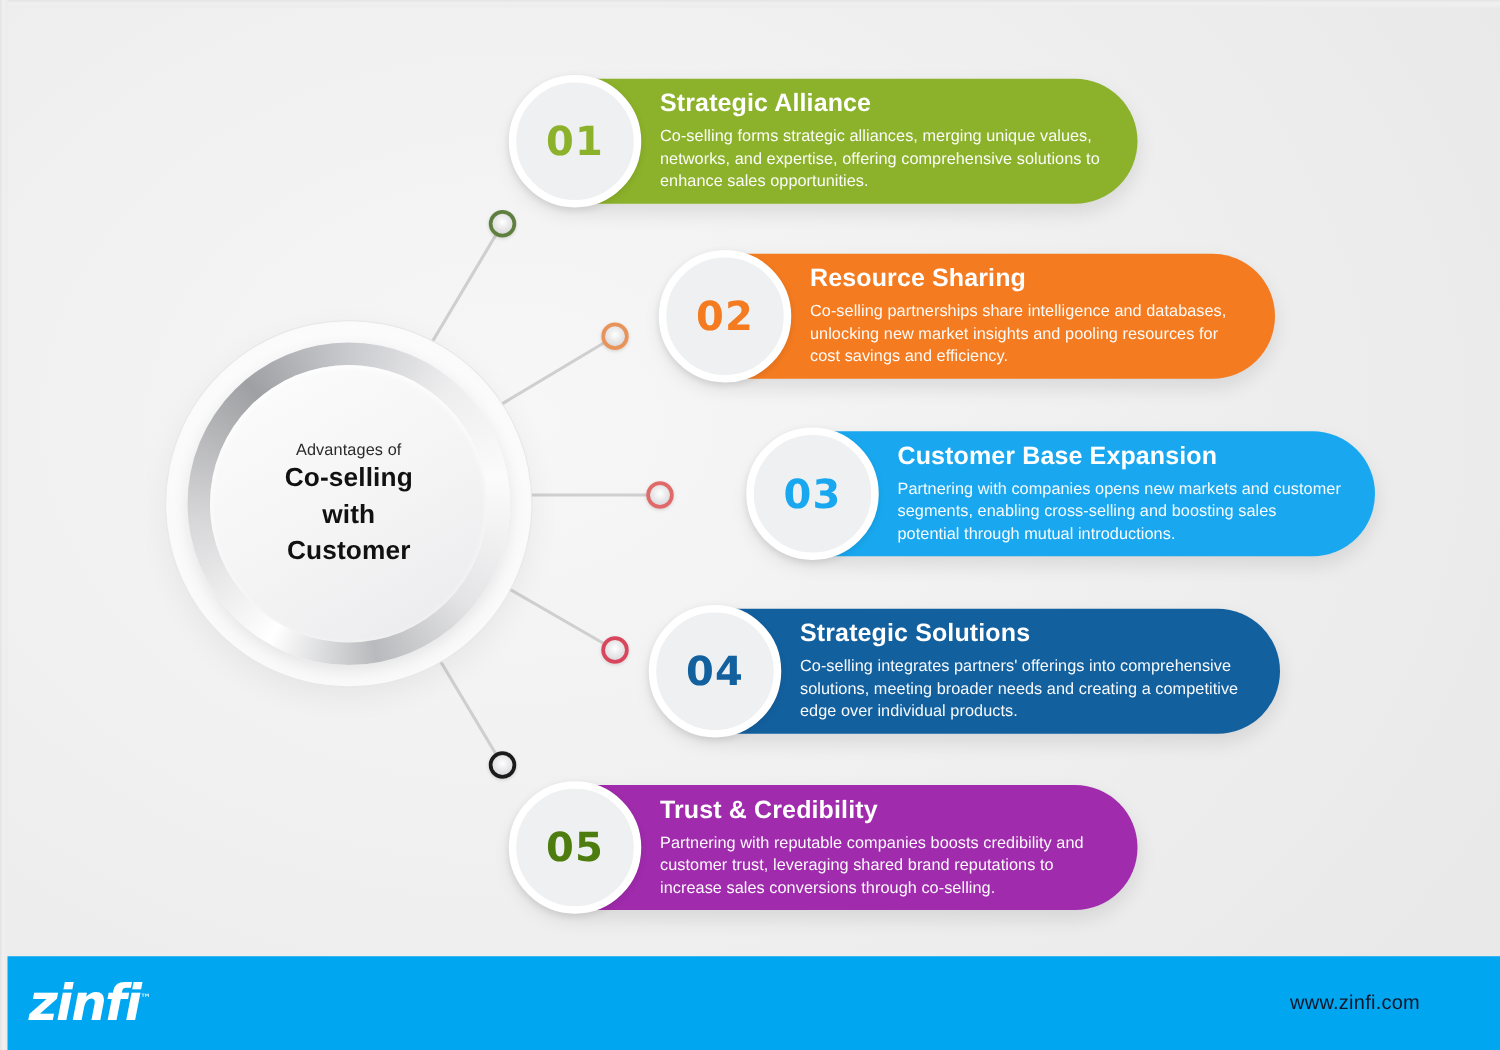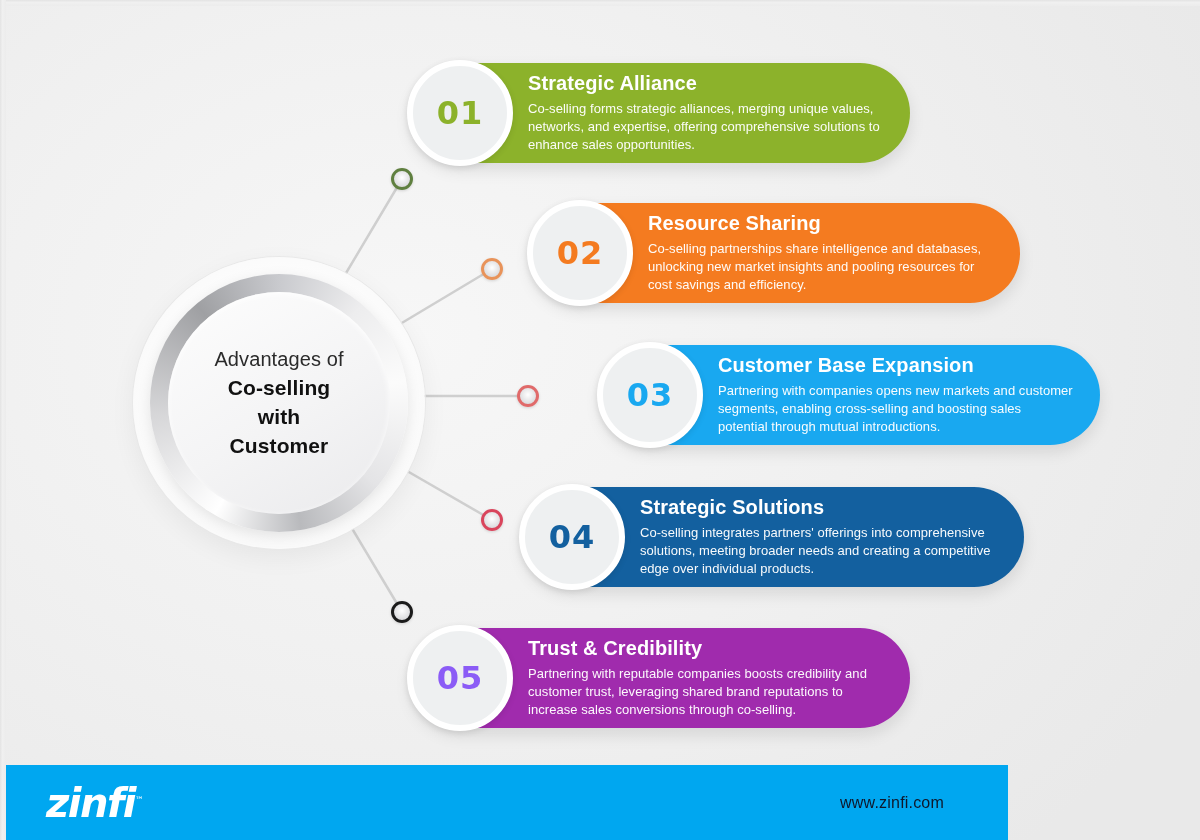--- a/index.html
+++ b/index.html
@@ -46,21 +46,21 @@
     box-shadow: 0 4px 14px rgba(0,0,0,.10);
   }
   .hub-inner {
     position:absolute; left:18px; top:18px; width:222px; height:222px;
     border-radius:50%;
     background: linear-gradient(150deg,#fdfdfd 0%, #f4f4f5 55%, #eaeaec 100%);
     box-shadow: inset 0 2px 6px rgba(255,255,255,.9);
     display:flex; flex-direction:column; align-items:center; justify-content:center;
     text-align:center;
   }
-  .hub-sub { font-size:20px; color:#2b2b2b; font-weight:400; letter-spacing:.1px; line-height:1.32; }
+  .hub-sub { font-size:13px; color:#2b2b2b; font-weight:400; letter-spacing:.1px; line-height:1.32; }
   .hub-title { font-size:21px; color:#111; font-weight:700; line-height:1.33; letter-spacing:.1px; margin-top:1px; }
 
   
   .node {
     position:absolute; width:22px; height:22px; border-radius:50%;
     background: radial-gradient(circle at 50% 42%, #ffffff 0%, #e2e2e4 60%, #cfcfd2 100%);
     border:3px solid #888;
     box-shadow: 0 1px 3px rgba(0,0,0,.14);
   }
 
@@ -87,24 +87,24 @@
     color:#fff; font-weight:700; font-size:20px; line-height:1.15;
     margin-bottom:5px; letter-spacing:.1px;
   }
   .card-desc {
     color:#fff; font-size:13px; line-height:1.38; letter-spacing:.05px;
     opacity:.97;
   }
 
   
   .footer {
-    position:absolute; left:0; bottom:0; width:1008px; height:75px;
+    position:absolute; left:0; bottom:0; width:1200px; height:75px;
     background:#00a7f0;
     display:flex; align-items:center; justify-content:space-between;
-    padding:0 64px 0 46px;
+    padding:0 64px 0 23px;
   }
   .logo {
     color:#fff; font-size:40px; font-weight:700; font-style:italic;
     letter-spacing:-1.5px; font-family:"DejaVu Sans", sans-serif;
     position:relative;
   }
   .logo .tm { font-size:9px; font-style:normal; font-weight:400; vertical-align:super; letter-spacing:0; }
   .footer-url { color:#0f172a; font-size:16px; letter-spacing:.2px; }
 </style>
 </head>
@@ -174,21 +174,21 @@
       <span style="color: rgb(19, 96, 159);">04</span>
     </div>
     <div class="card-body">
       <div class="card-title">Strategic Solutions</div>
       <div class="card-desc">Co-selling integrates partners' offerings into comprehensive solutions, meeting broader needs and creating a competitive edge over individual products.</div>
     </div>
   </div>
 
   <div class="card" style="left: 410px; top: 628px; width: 500px; background: rgb(160, 43, 173);">
     <div class="card-num">
-      <span style="color: #8b5cf6;">05</span>
+      <span style="color: #4d7c0f;">05</span>
     </div>
     <div class="card-body">
       <div class="card-title">Trust &amp; Credibility</div>
       <div class="card-desc">Partnering with reputable companies boosts credibility and customer trust, leveraging shared brand reputations to increase sales conversions through co-selling.</div>
     </div>
   </div>
 
   <div class="footer" style="background: rgb(0, 167, 240);">
     <div class="logo">
       <span>zinfi</span><span class="tm">™</span>

